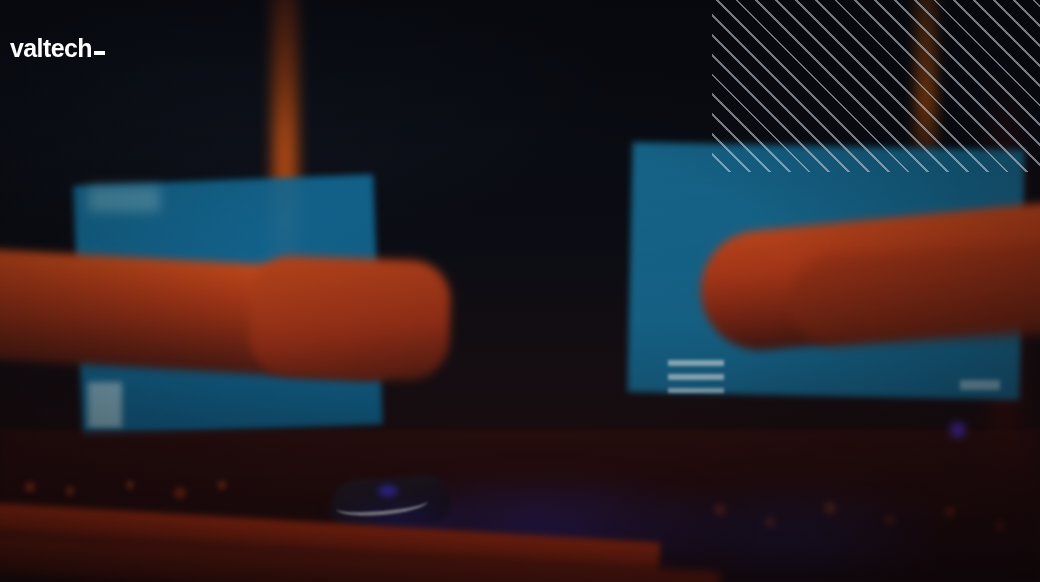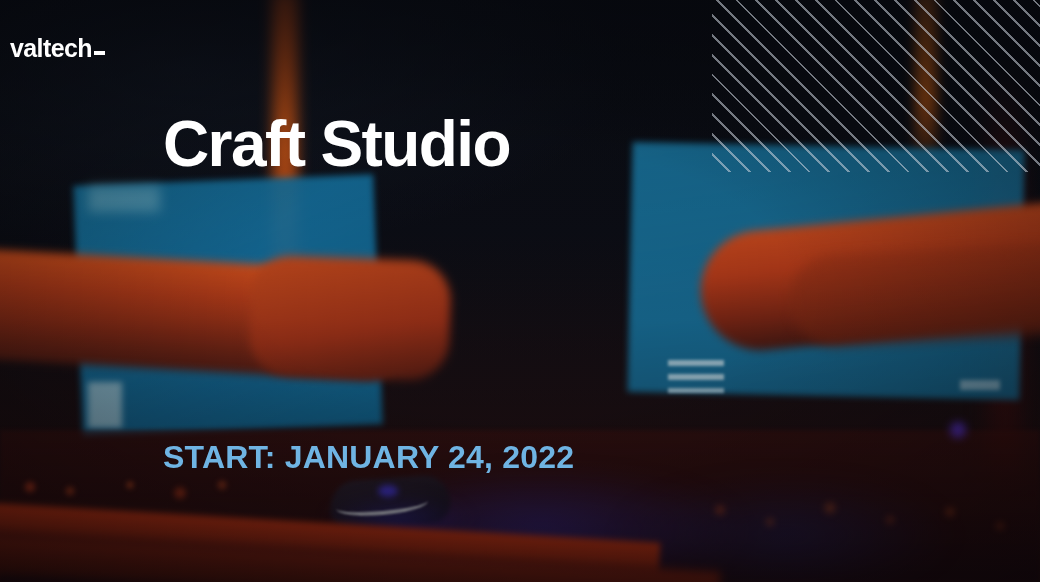--- a/index.html
+++ b/index.html
@@ -462,19 +462,17 @@
 
   <div class="hatch"></div>
 
   <div class="content">
 
     <div class="logo">
       <span>valtech</span>
       <span class="logo-mark"></span>
     </div>
 
-    <h1 class="headline">Craft Studio</h1>
-
-
-    <p class="start-line">START: JANUARY 24, 2022</p>
+
+
 
   </div>
 </div>
 
 </body></html>

